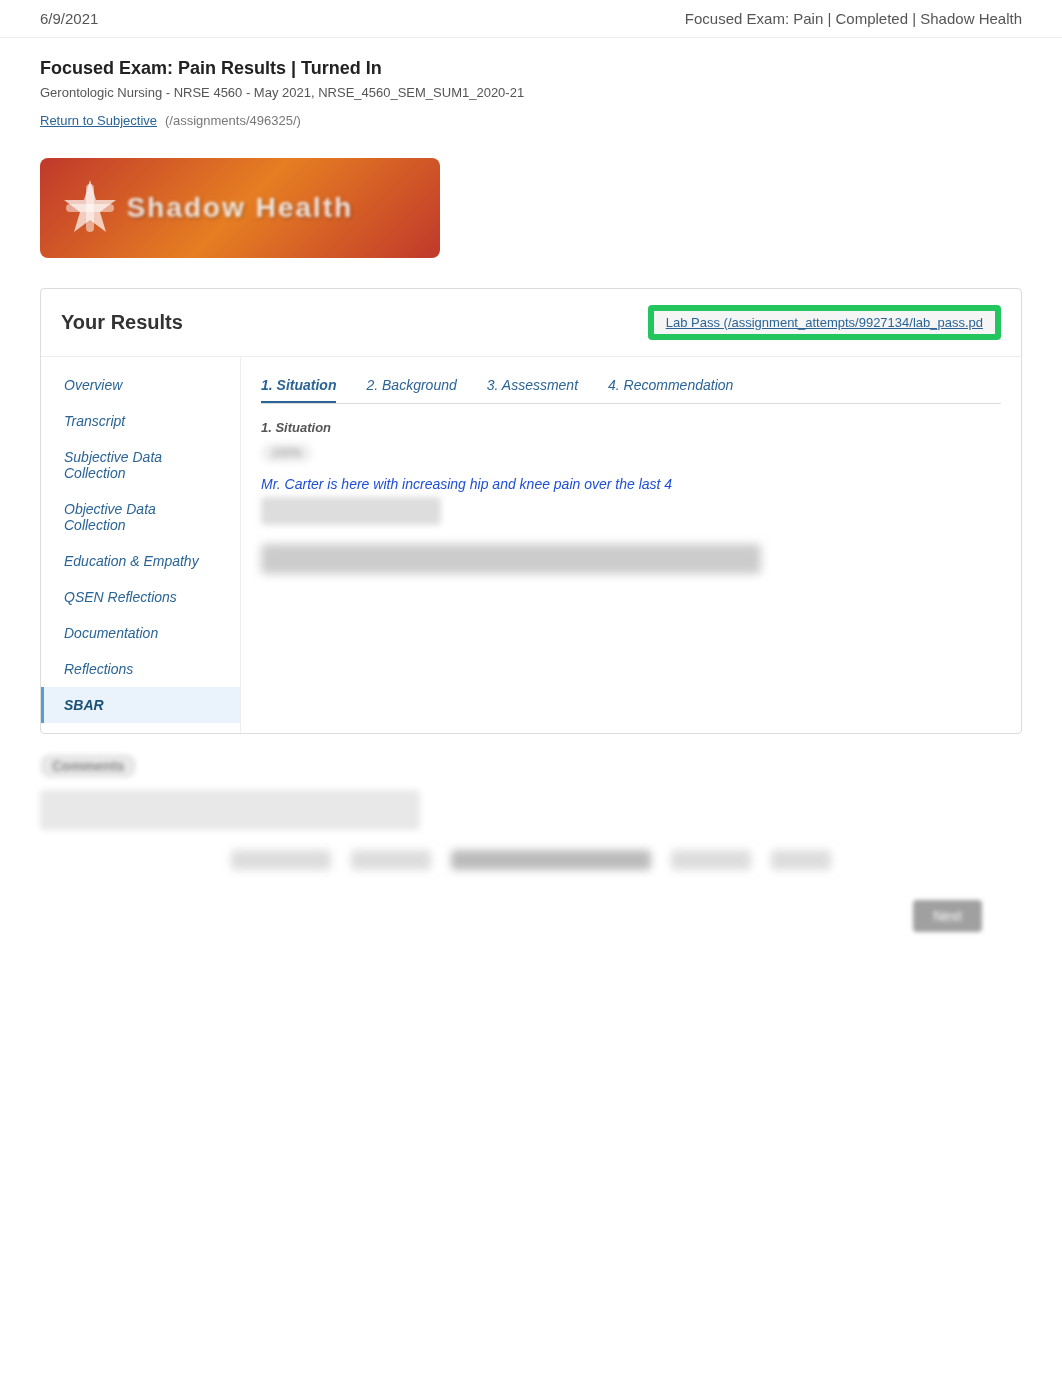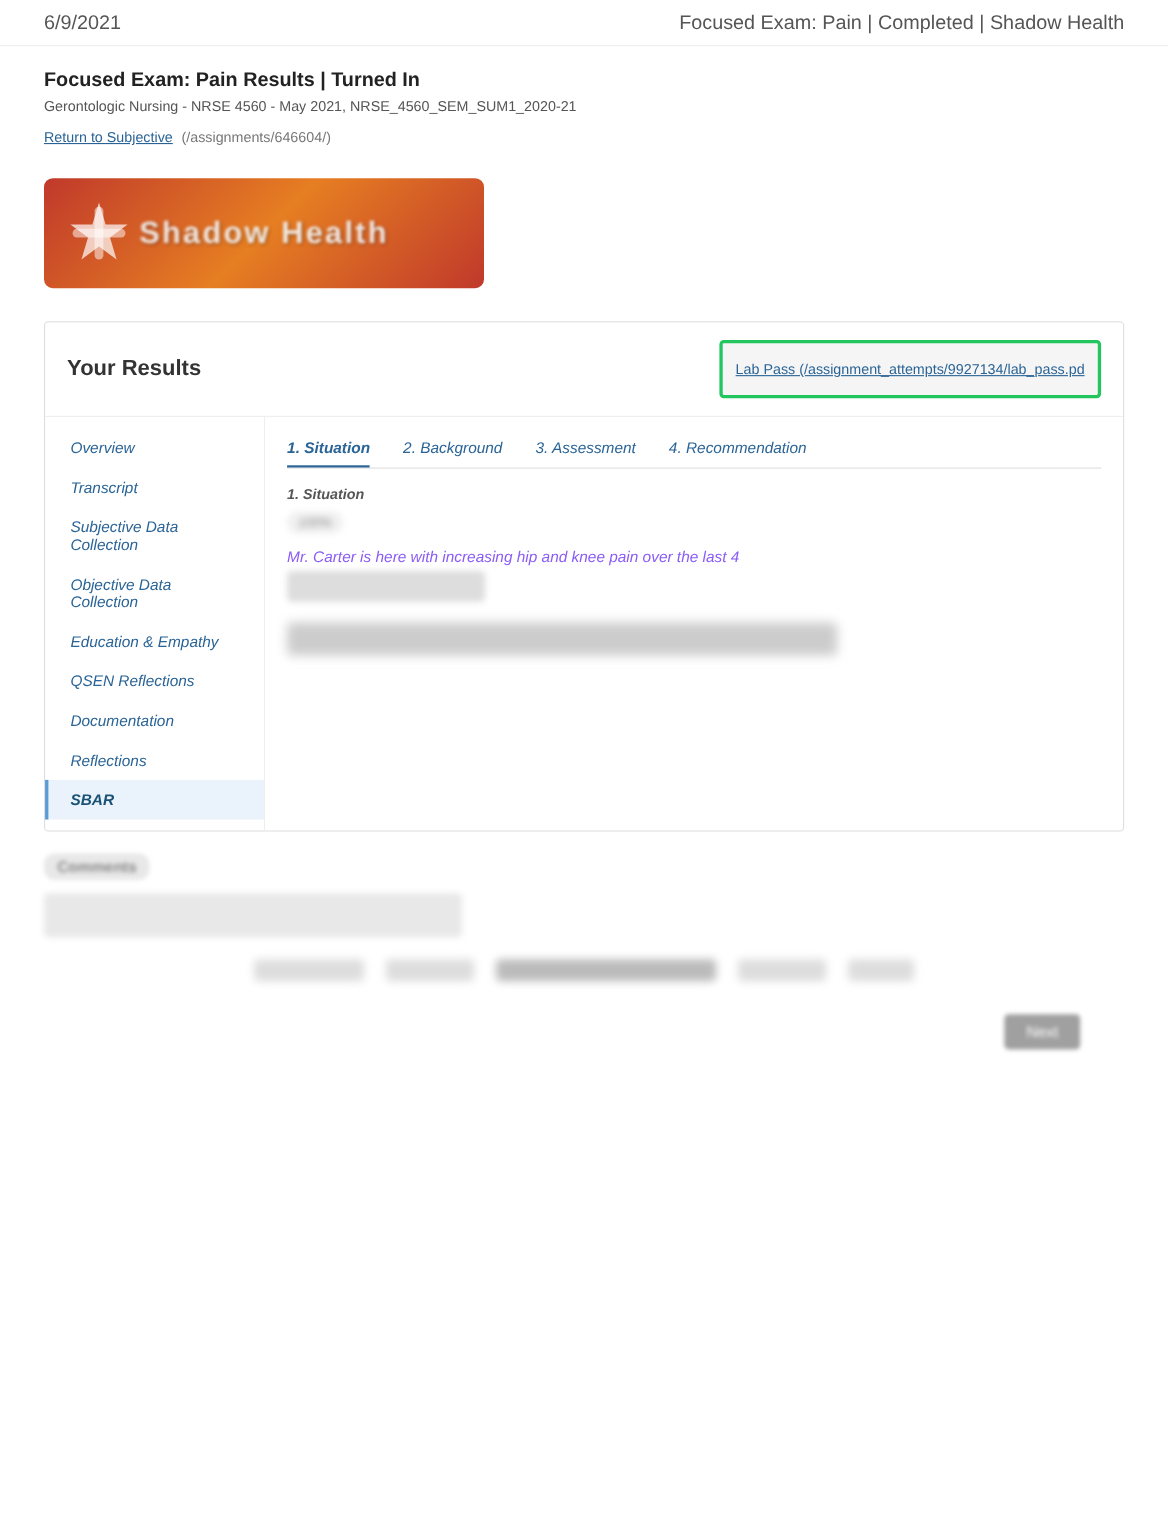--- a/index.html
+++ b/index.html
@@ -15,21 +15,21 @@
       color: #333;
       width: 1062px;
       min-height: 1377px;
     }
 
     .top-bar {
       display: flex;
       justify-content: space-between;
       align-items: center;
       padding: 10px 40px;
-      font-size: 18px;
+      font-size: 15px;
       color: #555;
       border-bottom: 1px solid #eee;
     }
 
     .page-header {
       padding: 20px 40px 10px 40px;
     }
 
     .page-title {
       font-size: 18px;
@@ -112,23 +112,23 @@
       font-weight: bold;
       color: #333;
     }
 
     .lab-pass-link {
       font-size: 13px;
       color: #2a6496;
       text-decoration: underline;
       cursor: pointer;
       background: #f5f5f5;
-      padding: 16px 12px;
-      border-radius: 4px;
-      border: 3px solid #22c55e;
+      padding: 4px 12px;
+      border-radius: 4px;
+      border: 6px solid #22c55e;
     }
 
     .content-layout {
       display: flex;
       font-style: italic;
     }
 
     .sidebar {
       width: 200px;
       min-width: 200px;
@@ -178,21 +178,21 @@
 
     .section-label {
       font-size: 13px;
       font-weight: bold;
       color: #555;
       margin-bottom: 8px;
     }
 
     .situation-text {
       font-size: 14px;
-      color: #8b5cf6;
+      color: #1d4ed8;
       line-height: 1.6;
       margin-bottom: 2px;
     }
 
     .score-badge {
       display: inline-block;
       background: #f0f0f0;
       color: #888;
       font-size: 12px;
       padding: 3px 10px;
@@ -278,21 +278,21 @@
 
 <div class="top-bar">
   <span>6/9/2021</span>
   <span>Focused Exam: Pain | Completed | Shadow Health</span>
 </div>
 
 <div class="page-header">
   <div class="page-title">Focused Exam: Pain Results | Turned In</div>
   <div class="page-subtitle">Gerontologic Nursing - NRSE 4560 - May 2021, NRSE_4560_SEM_SUM1_2020-21</div>
   <a class="return-link">Return to Subjective</a>
-  <span class="return-link-path">(/assignments/646604/)</span>
+  <span class="return-link-path">(/assignments/496325/)</span>
 </div>
 
 <div class="logo-section">
   <div class="logo-banner">
 
     <svg class="logo-icon" viewBox="0 0 60 60">
       <polygon points="30,2 36,22 56,22 40,34 46,54 30,42 14,54 20,34 4,22 24,22" fill="rgba(255,255,255,0.7)"></polygon>
       <rect x="26" y="6" width="8" height="48" rx="4" fill="rgba(255,255,255,0.5)"></rect>
       <rect x="6" y="26" width="48" height="8" rx="4" fill="rgba(255,255,255,0.5)"></rect>
     </svg>

